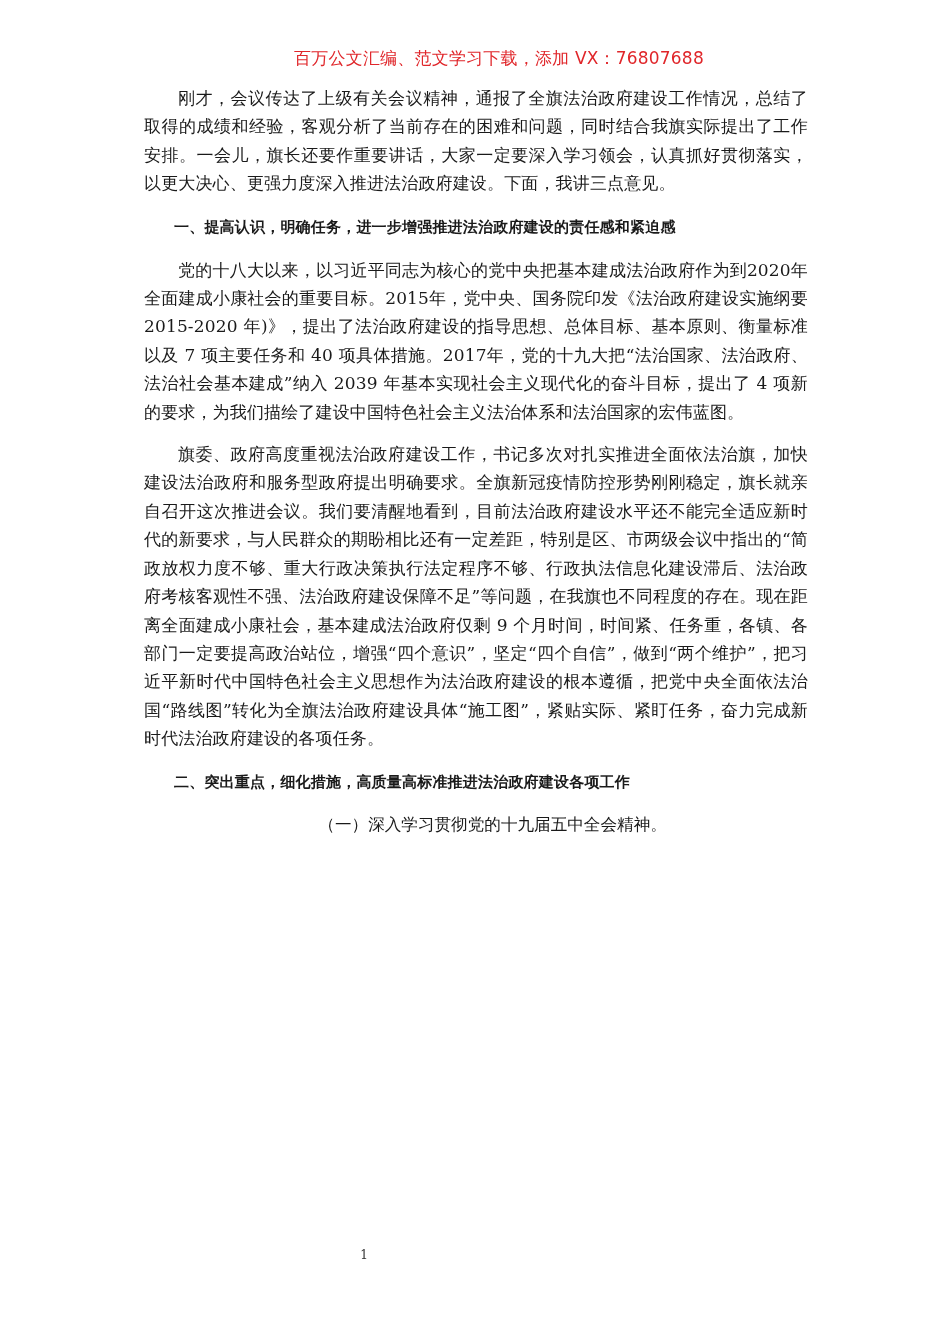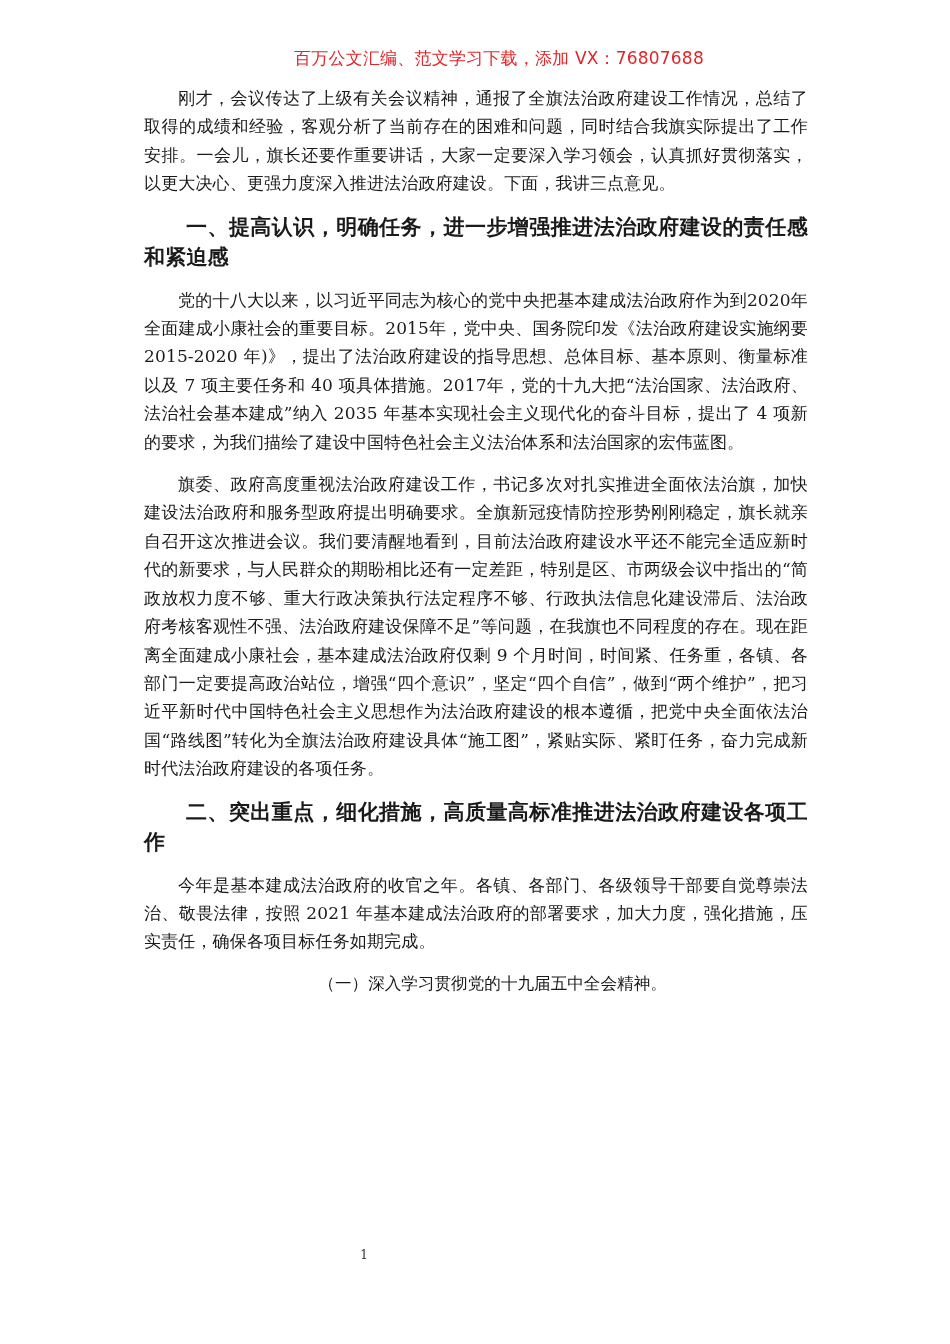--- a/index.html
+++ b/index.html
@@ -46,21 +46,21 @@
       font-size: 17px;
       line-height: 28.4px;
       text-indent: 2em;
       text-align: justify;
       letter-spacing: 0.15px;
     }
     .heading {
       margin: 0 0 14px 0;
       font-family: "DejaVu Sans", "Liberation Sans", sans-serif;
       font-weight: bold;
-      font-size: 21px;
+      font-size: 15px;
       line-height: 30px;
       text-indent: 2em;
       text-align: justify;
       letter-spacing: 0.2px;
     }
     .sub {
       margin: 0 0 14px 0;
       font-size: 16.6px;
       line-height: 28.4px;
       text-indent: 2em;
@@ -78,21 +78,20 @@
   </style>
 </head>
 <body>
 
 <div class="page">
   <div class="watermark">百万公文汇编、范文学习下载，添加 VX：76807688</div>
 
   <div class="content">
     <p class="para">刚才，会议传达了上级有关会议精神，通报了全旗法治政府建设工作情况，总结了取得的成绩和经验，客观分析了当前存在的困难和问题，同时结合我旗实际提出了工作安排。一会儿，旗长还要作重要讲话，大家一定要深入学习领会，认真抓好贯彻落实，以更大决心、更强力度深入推进法治政府建设。下面，我讲三点意见。</p>
     <p class="heading">一、提高认识，明确任务，进一步增强推进法治政府建设的责任感和紧迫感</p>
-    <p class="para">党的十八大以来，以习近平同志为核心的党中央把基本建成法治政府作为到2020年全面建成小康社会的重要目标。2015年，党中央、国务院印发《法治政府建设实施纲要 2015-2020 年)》，提出了法治政府建设的指导思想、总体目标、基本原则、衡量标准以及 7 项主要任务和 40 项具体措施。2017年，党的十九大把“法治国家、法治政府、法治社会基本建成”纳入 2035 年基本实现社会主义现代化的奋斗目标，提出了 4 项新的要求，为我们描绘了建设中国特色社会主义法治体系和法治国家的宏伟蓝图。</p>
+    <p class="para">党的十八大以来，以习近平同志为核心的党中央把基本建成法治政府作为到2020年全面建成小康社会的重要目标。2015年，党中央、国务院印发《法治政府建设实施纲要 2015-2020 年)》，提出了法治政府建设的指导思想、总体目标、基本原则、衡量标准以及 7 项主要任务和 40 项具体措施。2017年，党的十九大把“法治国家、法治政府、法治社会基本建成”纳入 2039 年基本实现社会主义现代化的奋斗目标，提出了 4 项新的要求，为我们描绘了建设中国特色社会主义法治体系和法治国家的宏伟蓝图。</p>
     <p class="para">旗委、政府高度重视法治政府建设工作，书记多次对扎实推进全面依法治旗，加快建设法治政府和服务型政府提出明确要求。全旗新冠疫情防控形势刚刚稳定，旗长就亲自召开这次推进会议。我们要清醒地看到，目前法治政府建设水平还不能完全适应新时代的新要求，与人民群众的期盼相比还有一定差距，特别是区、市两级会议中指出的“简政放权力度不够、重大行政决策执行法定程序不够、行政执法信息化建设滞后、法治政府考核客观性不强、法治政府建设保障不足”等问题，在我旗也不同程度的存在。现在距离全面建成小康社会，基本建成法治政府仅剩 9 个月时间，时间紧、任务重，各镇、各部门一定要提高政治站位，增强“四个意识”，坚定“四个自信”，做到“两个维护”，把习近平新时代中国特色社会主义思想作为法治政府建设的根本遵循，把党中央全面依法治国“路线图”转化为全旗法治政府建设具体“施工图”，紧贴实际、紧盯任务，奋力完成新时代法治政府建设的各项任务。</p>
     <p class="heading">二、突出重点，细化措施，高质量高标准推进法治政府建设各项工作</p>
-    <p class="para">今年是基本建成法治政府的收官之年。各镇、各部门、各级领导干部要自觉尊崇法治、敬畏法律，按照 2021 年基本建成法治政府的部署要求，加大力度，强化措施，压实责任，确保各项目标任务如期完成。</p>
     <p class="sub">（一）深入学习贯彻党的十九届五中全会精神。</p>
   </div>
 
   <div class="page-number">1</div>
 </div>
 
 </body></html>

